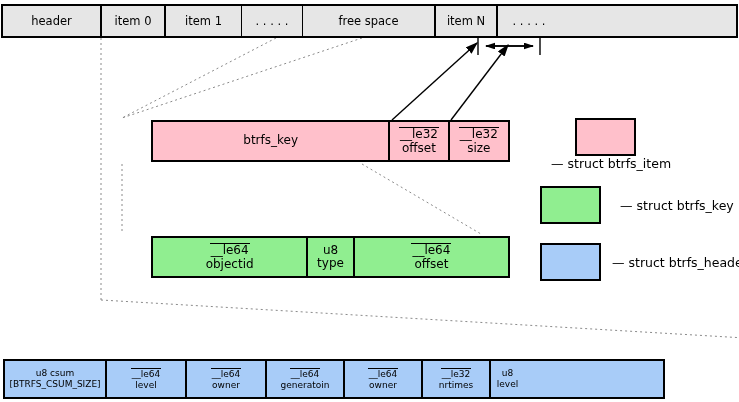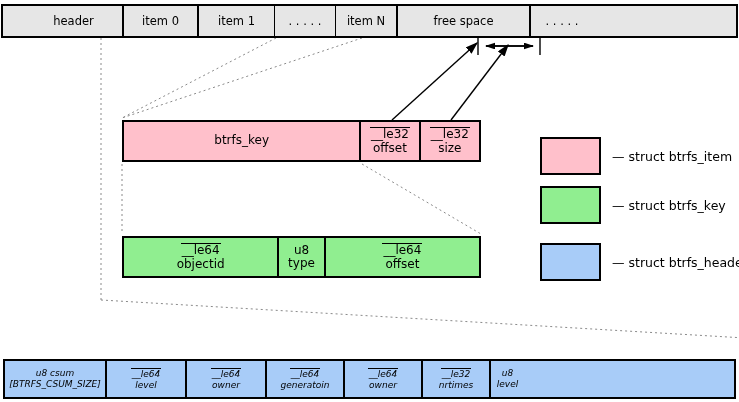--- a/index.html
+++ b/index.html
@@ -5,26 +5,26 @@
   html,body{margin:0;padding:0;background:#ffffff;}
   body{width:739px;height:402px;position:relative;overflow:hidden;
        font-family:"DejaVu Sans","Liberation Sans",sans-serif;color:#000;}
 
   .layer{position:absolute;left:0;top:0;width:739px;height:402px;}
   svg.layer{pointer-events:none;}
 
   
   .box{position:absolute;box-sizing:border-box;border:2px solid #000;
        display:flex;align-items:center;justify-content:center;text-align:center;
-       line-height:1.12;}
+       line-height:1.12;margin-left:29px;}
 
   
   #leaf-strip{position:absolute;left:1px;top:4px;width:737px;height:34px;
               box-sizing:border-box;border:2px solid #000;background:#e6e6e6;
-              display:flex;padding-left:22px;}
+              display:flex;}
   #leaf-strip .cell{box-sizing:border-box;border-right:2px solid #000;
               background:#e6e6e6;display:flex;align-items:center;
               justify-content:center;font-size:11.5px;height:100%;}
   #leaf-strip .cell:last-child{border-right:none;}
   #leaf-strip .thin{border-right-width:1px;}
 
   
   #item-box{left:122px;top:120px;width:359px;height:42px;background:#ffc0cb;
             display:flex;}
   #item-box .seg{box-sizing:border-box;border-right:2px solid #000;
@@ -41,28 +41,28 @@
   #key-box .seg:last-child{border-right:none;}
 
   .l1{display:block;}
   .l2{display:block;}
   .u{border-top:1px solid #000;padding:0 1px;}
 
   
   .legend-row{position:absolute;display:flex;align-items:center;}
   .swatch{width:61px;height:38px;box-sizing:border-box;border:2px solid #000;}
   .legend-label{margin-left:11px;font-size:12.5px;white-space:nowrap;}
-  #legend-item{left:540px;top:137px;}
-  #legend-key{left:540px;top:186px;}
+  #legend-item{left:540px;top:118px;flex-direction:column;}
+  #legend-key{left:540px;top:186px;gap:8px;}
   #legend-header{left:540px;top:243px;}
 
   
-  #header-box{position:absolute;left:3px;top:359px;width:733px;height:40px;
+  #header-box{position:absolute;left:3px;top:359px;width:662px;height:40px;
               box-sizing:border-box;border:2px solid #000;background:#a8ccf8;
-              display:flex;font-style:italic;}
+              display:flex;}
   #header-box .seg{box-sizing:border-box;border-right:2px solid #000;
               display:flex;align-items:center;justify-content:center;
               flex-direction:column;font-size:9px;height:100%;line-height:1.22;}
   #header-box .seg:last-child{border-right:none;}
   #header-box .hu{border-top:1px solid #000;padding:0 1px;}
 </style>
 </head>
 <body>
 
 <svg class="layer" id="connector-layer" width="739" height="402" viewBox="0 0 739 402">
@@ -97,34 +97,34 @@
   <g stroke="#000" stroke-width="1.4">
     <path d="M478,38 L478,55"></path>
     <path d="M540,38 L540,55"></path>
   </g>
 </svg>
 
 <div id="leaf-strip">
   <div class="cell" style="width:99px">
       <span>header</span>
     </div>
-  <div class="cell" style="width:75px">
+  <div class="cell" style="width:64px">
       <span>item 0</span>
     </div>
   <div class="cell thin" style="width:76px">
       <span>item 1</span>
     </div>
   <div class="cell thin" style="width:61px">
       <span>. . . . .</span>
     </div>
+  <div class="cell" style="width:133px">
+      <span>free space</span>
+    </div>
   <div class="cell" style="width:62px">
       <span>item N</span>
-    </div>
-  <div class="cell" style="width:133px">
-      <span>free space</span>
     </div>
   <div class="cell thin" style="width:62px">
       <span>. . . . .</span>
     </div>
 </div>
 
 <div class="box" id="item-box">
   <div class="seg" style="width:240px">
     <span class="l1">btrfs_key</span>
   </div>

